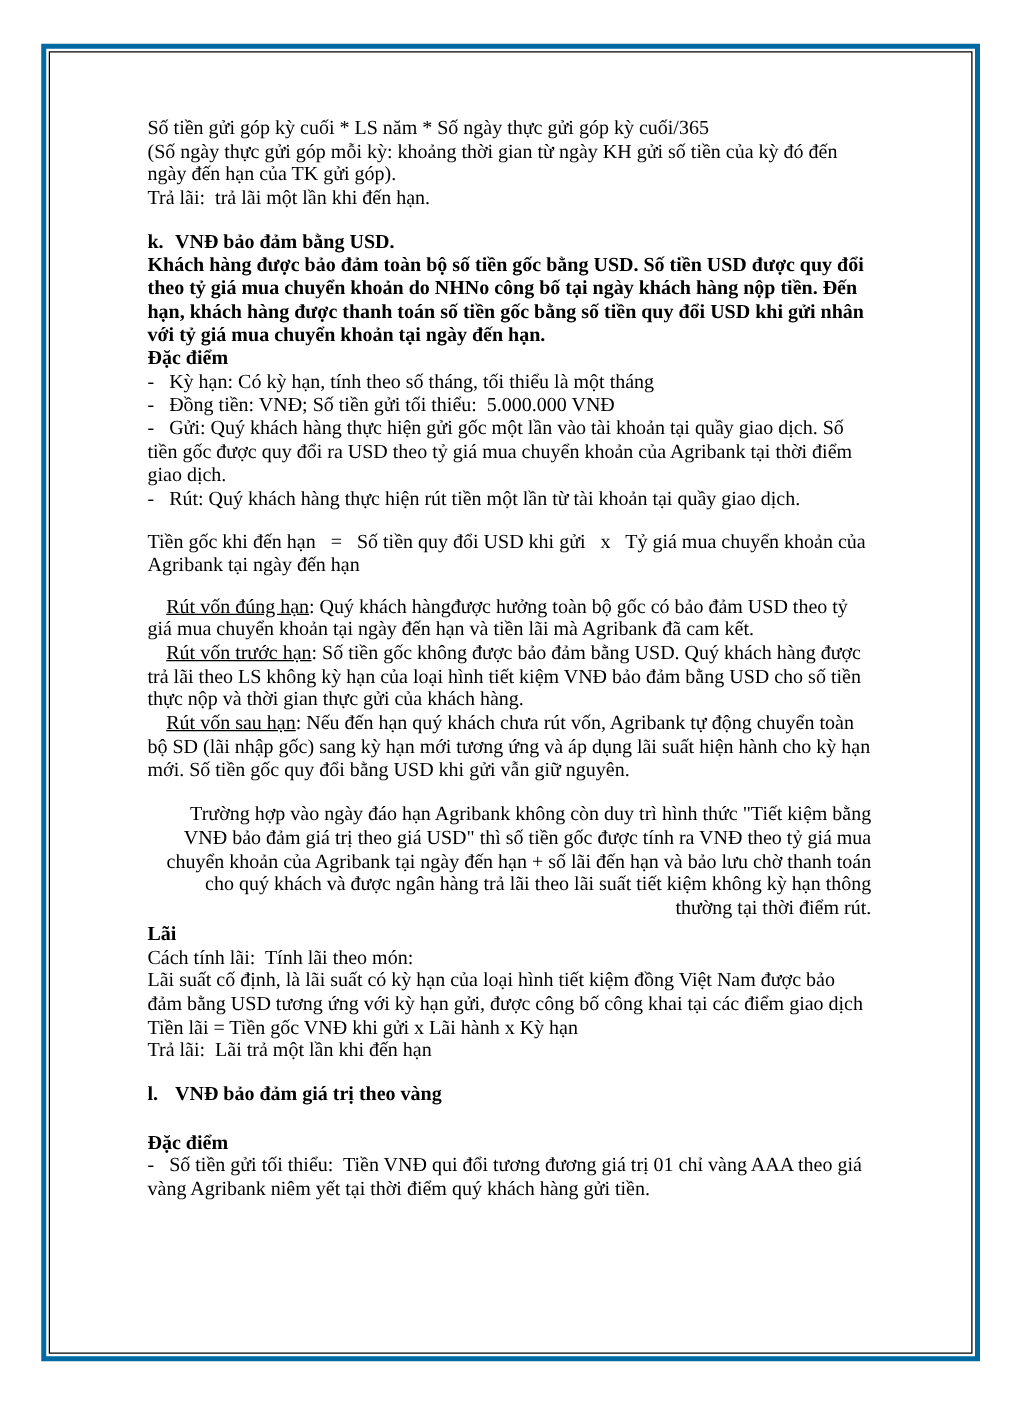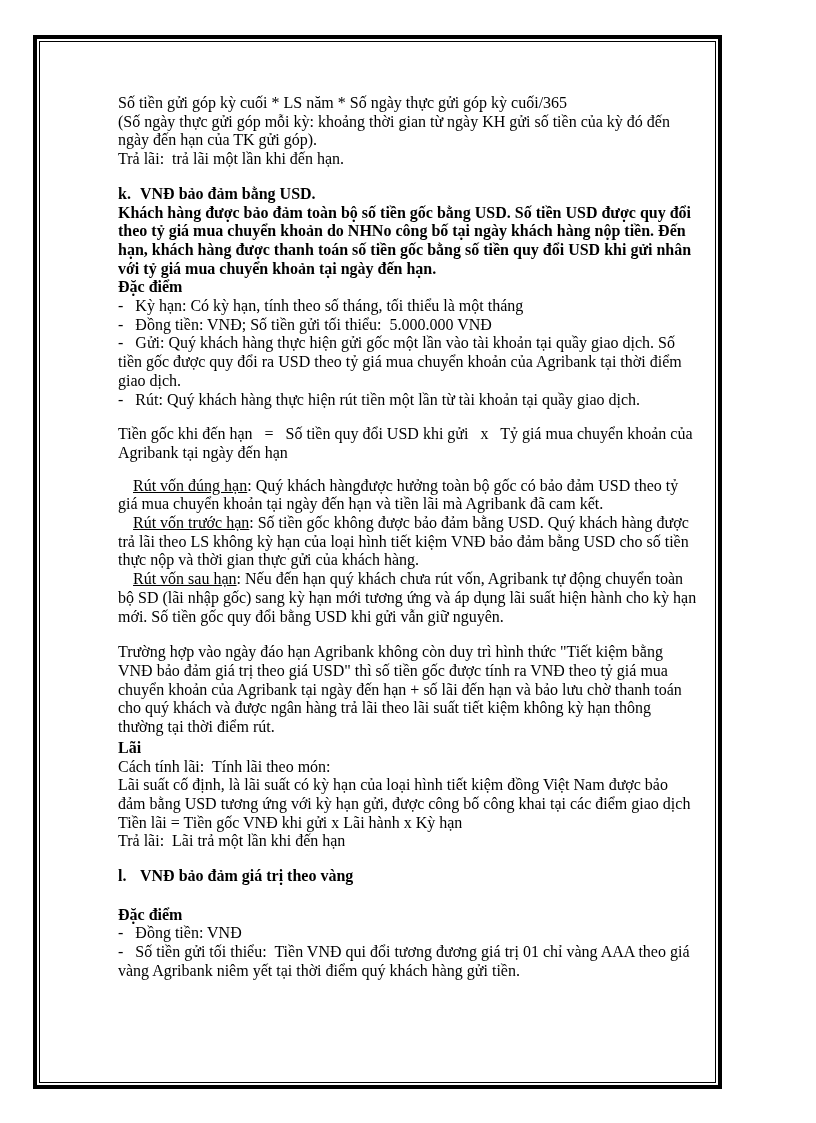--- a/index.html
+++ b/index.html
@@ -1,36 +1,36 @@
 <!DOCTYPE html>
 <html><head>
 <meta charset="utf-8">
 <style>
   html,body{margin:0;padding:0;}
   body{
     width:816px;height:1123px;position:relative;background:#ffffff;
     font-family:"Liberation Serif","DejaVu Serif",serif;color:#000000;
   }
   .frame{
-    position:absolute;left:33px;top:35px;width:689px;height:1054px;
-    border:4px solid #000000;box-sizing:border-box;
+    position:absolute;left:33px;top:35px;width:751px;height:1054px;
+    border:4px solid #0369a1;box-sizing:border-box;
   }
   .frame-inner{position:absolute;inset:2px;border:1px solid #000;}
   .doc{
     position:absolute;left:78px;top:52px;width:579px;
     font-size:16px;line-height:18.7px;text-align:left;
   }
   p{margin:0;padding:0;}
   .b{font-weight:bold;}
   .u{text-decoration:underline;}
   .ind{text-indent:15px;}
   .m2{margin-top:2px;}
   .m14{margin-top:14px;}
   .m16{margin-top:16px;}
-  .m17{margin-top:17px;}
+  .m17{margin-top:17px;text-align:right;}
   .m20{margin-top:20px;}
   .marker{display:inline-block;width:22px;text-indent:0;}
 </style>
 </head>
 <body>
 
 <div class="frame">
   <div class="frame-inner">
     <div class="doc">
 
@@ -62,18 +62,17 @@
       <p class="b m2">Lãi</p>
       <p>Cách tính lãi:&nbsp; Tính lãi theo món:</p>
       <p>Lãi suất cố định, là lãi suất có kỳ hạn của loại hình tiết kiệm đồng Việt Nam được bảo đảm bằng USD tương ứng với kỳ hạn gửi, được công bố công khai tại các điểm giao dịch</p>
       <p>Tiền lãi = Tiền gốc VNĐ khi gửi x Lãi hành x Kỳ hạn</p>
       <p>Trả lãi:&nbsp; Lãi trả một lần khi đến hạn</p>
 
       <p class="b m16"><span class="marker">l.</span><span>VNĐ bảo đảm giá trị theo vàng</span></p>
 
       <p class="b m20">Đặc điểm</p>
 
-      <p>-&nbsp;&nbsp; Đồng tiền: VNĐ</p>
       <p>-&nbsp;&nbsp; Số tiền gửi tối thiểu:&nbsp; Tiền VNĐ qui đổi tương đương giá trị 01 chỉ vàng AAA theo giá vàng Agribank niêm yết tại thời điểm quý khách hàng gửi tiền.</p>
 
     </div>
   </div>
 </div>
 
 </body></html>

